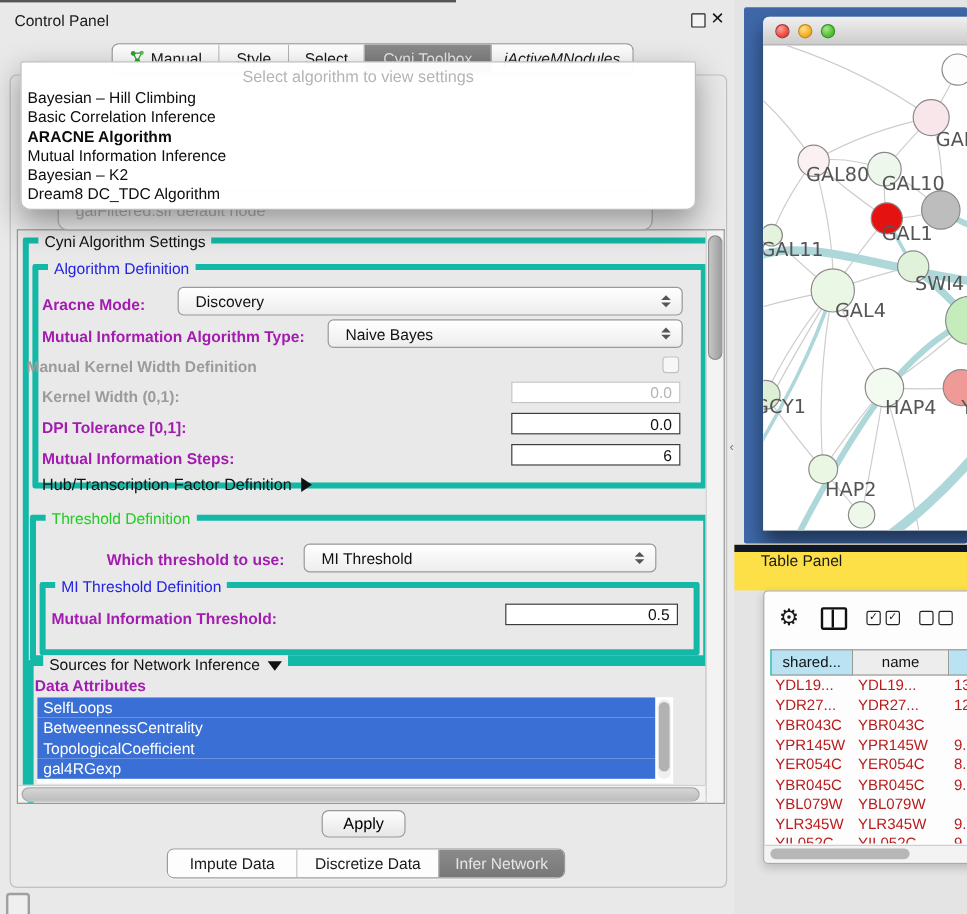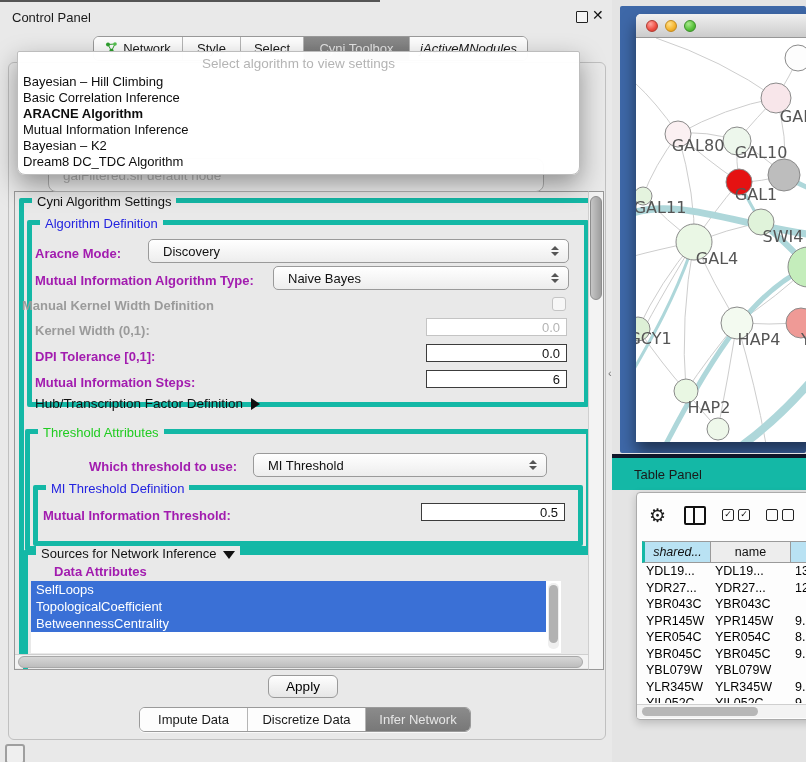--- a/index.html
+++ b/index.html
@@ -86,42 +86,42 @@
   .net-frame{left:620px;top:6px;width:186px;height:447px;background:#3e68a8;overflow:hidden;border-radius:2px;}
   .mac-window{position:absolute;left:16px;top:8px;width:182px;height:428px;background:#fff;border-radius:5px 5px 0 0;
               box-shadow:0 10px 16px rgba(0,0,0,.5);overflow:hidden;}
   .mac-titlebar{position:absolute;left:0;top:0;width:100%;height:23px;background:linear-gradient(#f0f0f0,#cccccc);border-bottom:1px solid #979797;}
   .light{position:absolute;top:5.5px;width:12px;height:12px;border-radius:50%;box-sizing:border-box;}
   .light.red{left:10px;background:radial-gradient(circle at 35% 30%,#ffa49e,#ee4d42 60%,#c0392e);border:1px solid #b03a30;}
   .light.yellow{left:29px;background:radial-gradient(circle at 35% 30%,#ffe08a,#f5b32c 60%,#d08f1c);border:1px solid #c28a1e;}
   .light.green{left:48px;background:radial-gradient(circle at 35% 30%,#a8e88c,#57c13a 60%,#3f9e2a);border:1px solid #3a8f28;}
   .net-canvas{position:absolute;left:0;top:24px;width:182px;height:404px;background:#fff;}
 
-  .tp-titlebar{left:612px;top:454px;width:194px;height:32px;background:#14b8a6;border-top:4px solid #0f172a;display:flex;align-items:center;}
+  .tp-titlebar{left:612px;top:454px;width:194px;height:32px;background:#fde047;border-top:6px solid #0f172a;display:flex;align-items:flex-start;}
   .tp-title{padding-left:22px;font-size:13px;color:#1a1a1a;}
 
   .table-window{left:636px;top:492px;width:200px;height:226px;background:#fdfdfd;border:1px solid #ababab;border-radius:4px;
                 box-shadow:0 3px 8px rgba(0,0,0,.18);overflow:hidden;}
   .tp-toolbar{position:absolute;left:0;top:0;width:100%;height:44px;display:flex;align-items:center;}
   .gear{font-size:19px;color:#1a1a1a;margin-left:12px;font-family:"DejaVu Sans",sans-serif;}
   .split-ico{width:18px;height:15px;border:2px solid #111;border-radius:2px;margin-left:18px;position:relative;}
   .split-ico::after{content:"";position:absolute;left:7px;top:0;width:2px;height:100%;background:#111;}
   .cbpair{display:flex;gap:4px;margin-left:16px;}
   .mini-cb{width:10px;height:10px;border:1.5px solid #222;border-radius:2px;font-size:9px;line-height:9px;text-align:center;color:#111;}
 
   .tp-grid{position:absolute;left:5px;top:48px;}
   .th-row{display:flex;}
   .th{height:22px;border:1px solid #9a9a9a;border-left:none;box-sizing:border-box;display:flex;align-items:center;justify-content:center;
       font-size:12.5px;color:#111;overflow:hidden;white-space:nowrap;}
-  .th:first-child{border-left:3px solid #14b8a6;font-style:italic;}
+  .th:first-child{border-left:1px solid #14b8a6;}
   .th.blue{background:#b9e2f3;}
   .th.gray{background:#ededed;}
   .tbody{overflow:hidden;}
   .tr{display:flex;height:16.5px;align-items:center;}
-  .td{font-size:12.5px;color:#000000;white-space:nowrap;overflow:hidden;padding-left:4px;box-sizing:border-box;}
+  .td{font-size:12.5px;color:#b91c1c;white-space:nowrap;overflow:hidden;padding-left:4px;box-sizing:border-box;}
   .tp-hscroll{position:absolute;left:0px;top:211px;width:100%;height:13px;background:#f3f3f3;border-top:1px solid #cfcfcf;}
   .tp-hthumb{position:absolute;left:5px;top:2px;width:116px;height:9px;background:#b7b7b7;border-radius:5px;}
 </style>
 </head>
 <body>
 
 <div class="screen">
 
   <section class="abs control-panel">
     <div class="abs cp-topline"></div>
@@ -130,21 +130,21 @@
     <div class="abs cp-close">✕</div>
 
     <div class="abs top-tabs segmented" id="top-tabs">
         <div class="seg" style="width: 88px;">
           <span><svg width="13" height="13" viewBox="0 0 13 13">
               <path d="M3,3.5 L10,3 M3,3.5 L6.5,10 M10,3 L6.5,10" stroke="#2ea12e" stroke-width="1"></path>
               <circle cx="3" cy="3.5" r="2" fill="#2ea12e"></circle>
               <circle cx="10" cy="3" r="1.8" fill="#55c14e"></circle>
               <circle cx="6.5" cy="10" r="2.2" fill="#2ea12e"></circle>
             </svg></span>
-          <span>Network</span>
+          <span>Manual</span>
         </div>
         <div class="seg" style="width: 57px;">
           <span>Style</span>
         </div>
         <div class="seg" style="width: 62px;">
           <span>Select</span>
         </div>
         <div class="seg sel" style="width: 105px;">
           <span>Cyni Toolbox</span>
         </div>
@@ -198,47 +198,48 @@
 
       <div class="abs lbl" style="left:20px;top:183px;">Mutual Information Steps:</div>
       <div class="abs field" style="left:411px;top:178px;width:141px;">6</div>
 
       <div class="abs hub-row" style="left:20px;top:204px;">
         <span>Hub/Transcription Factor Definition</span>
         <span class="tri-right"></span>
       </div>
 
       <div class="abs group" style="left:10px;top:237px;width:556px;height:112px;">
-        <span class="legend green">Threshold Attributes</span>
+        <span class="legend green">Threshold Definition</span>
       </div>
 
       <div class="abs lbl" style="left:74px;top:267px;">Which threshold to use:</div>
       <div class="abs combo" style="left:219px;top:261px;width:294px;margin-left:19px;">
         <span class="txt">MI Threshold</span>
         <span class="spin">
             <span class="tri-up"></span>
             <span class="tri-dn"></span>
           </span>
       </div>
 
       <div class="abs group" style="left:18px;top:293px;width:540px;height:51px;">
         <span class="legend blue">MI Threshold Definition</span>
       </div>
       <div class="abs lbl" style="left:28px;top:316px;">Mutual Information Threshold:</div>
       <div class="abs field" style="left:406px;top:311px;width:144px;">0.5</div>
 
       <div class="abs group" style="left:8px;top:358px;width:560px;height:116px;">
         <span class="legend"><span>Sources for Network Inference</span><span class="tri-down-s"></span></span>
       </div>
-      <div class="abs lbl" style="left:14px;top:372px;margin-left:25px;">Data Attributes</div>
+      <div class="abs lbl" style="left:14px;top:372px;">Data Attributes</div>
 
       <div class="abs srclist" style="left:16px;top:389px;" id="src-list">
         <div class="src-item">SelfLoops</div>
+          <div class="src-item">BetweennessCentrality</div>
           <div class="src-item">TopologicalCoefficient</div>
-          <div class="src-item">BetweennessCentrality</div>
+          <div class="src-item">gal4RGexp</div>
           <div class="src-scroll">
             <div class="src-thumb"></div>
           </div>
       </div>
     </div>
 
     <div class="abs vscroll"></div>
     <div class="abs vthumb"></div>
     <div class="abs hscroll" style="left:15px;top:654px;width:573px;"></div>
     <div class="abs hthumb"></div>

